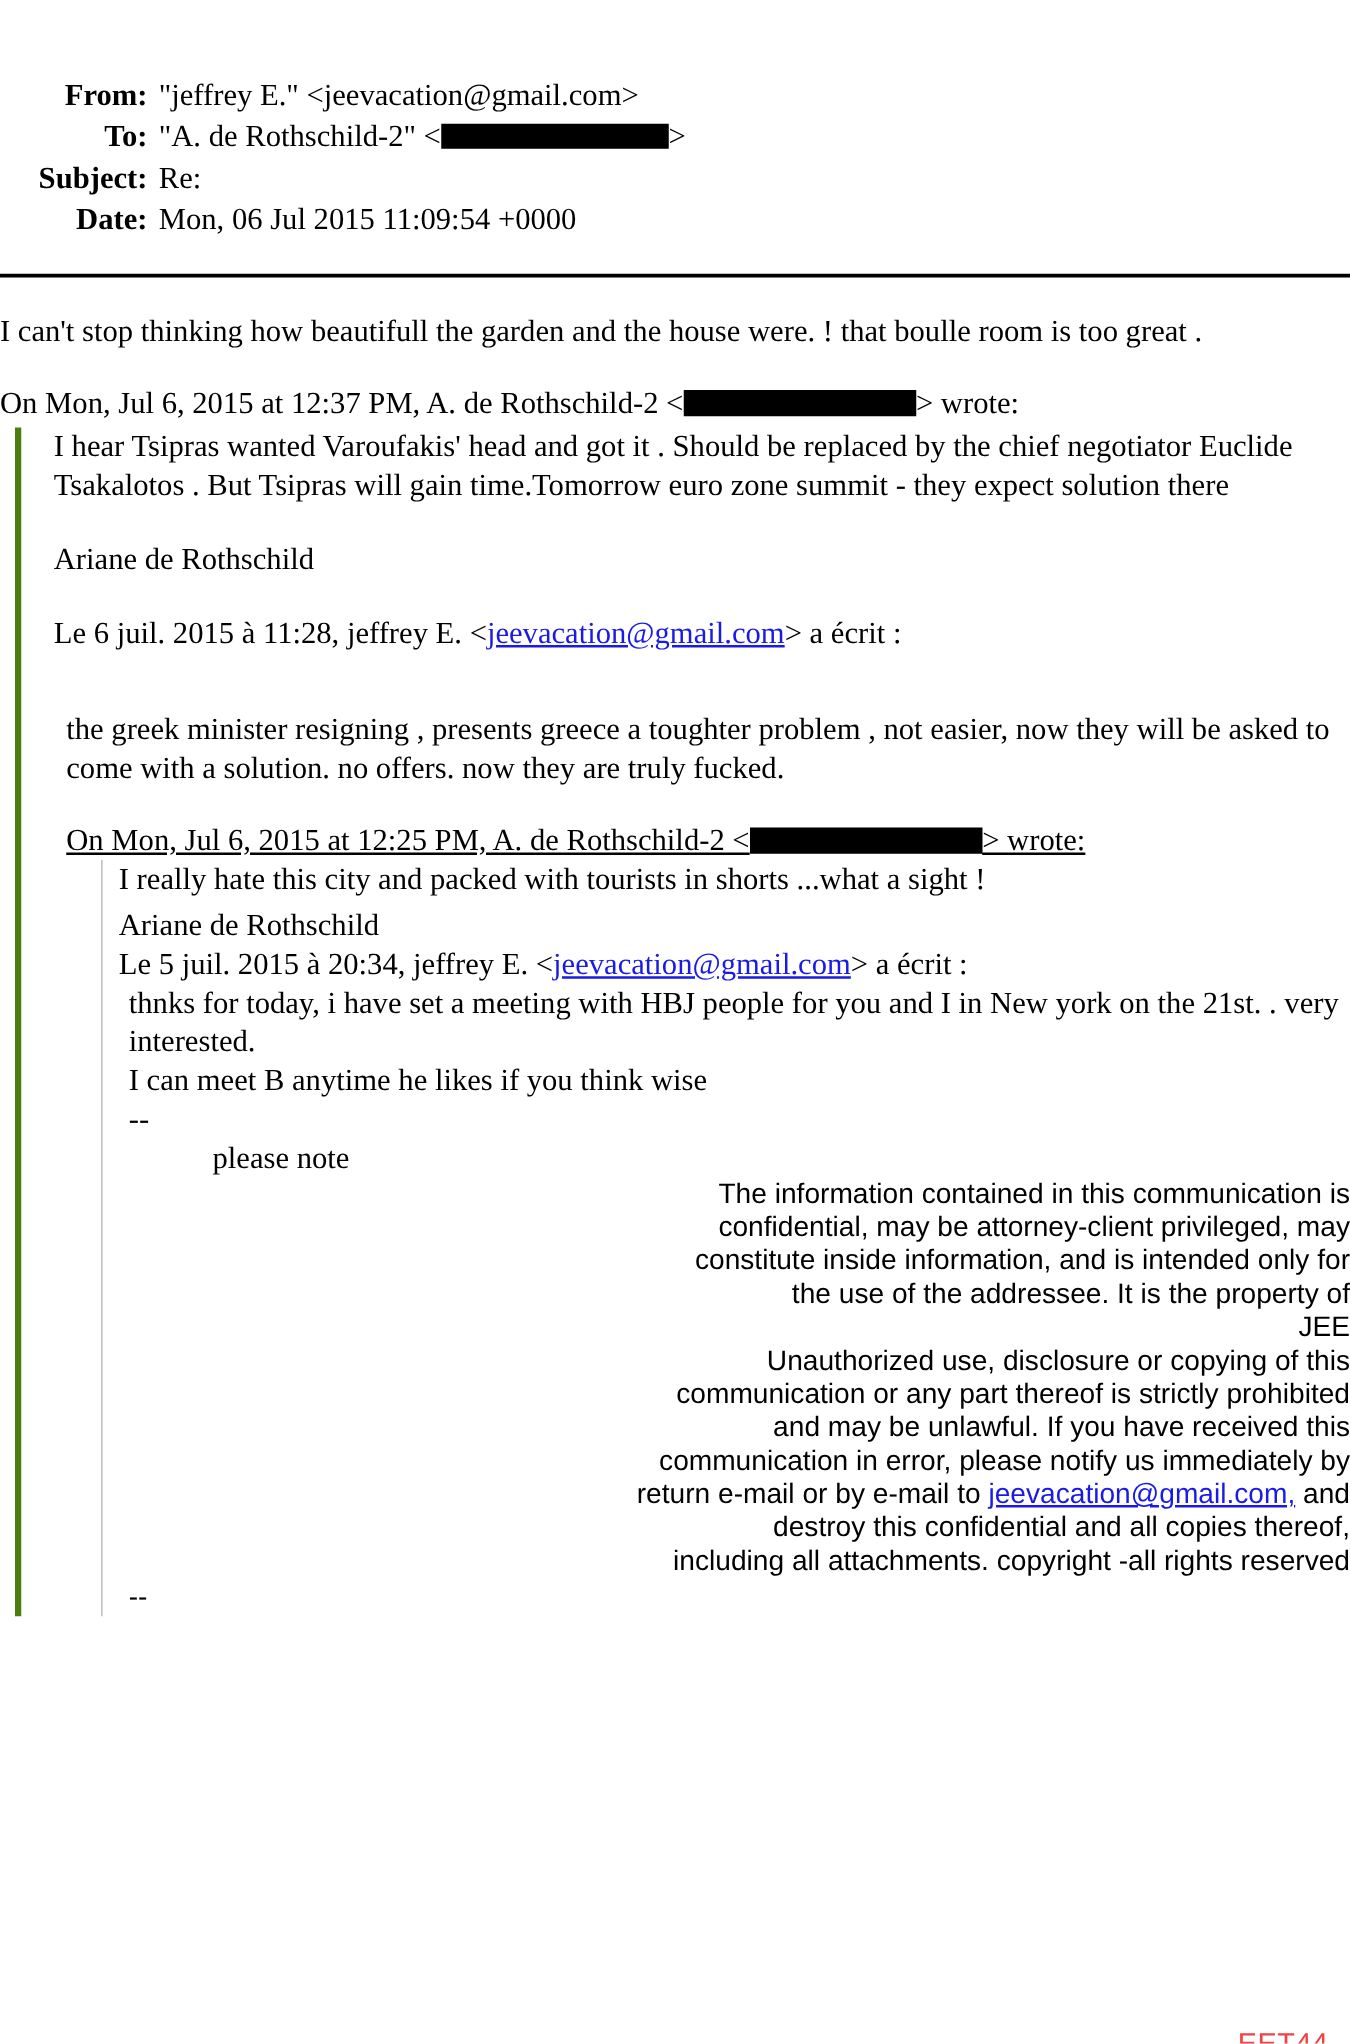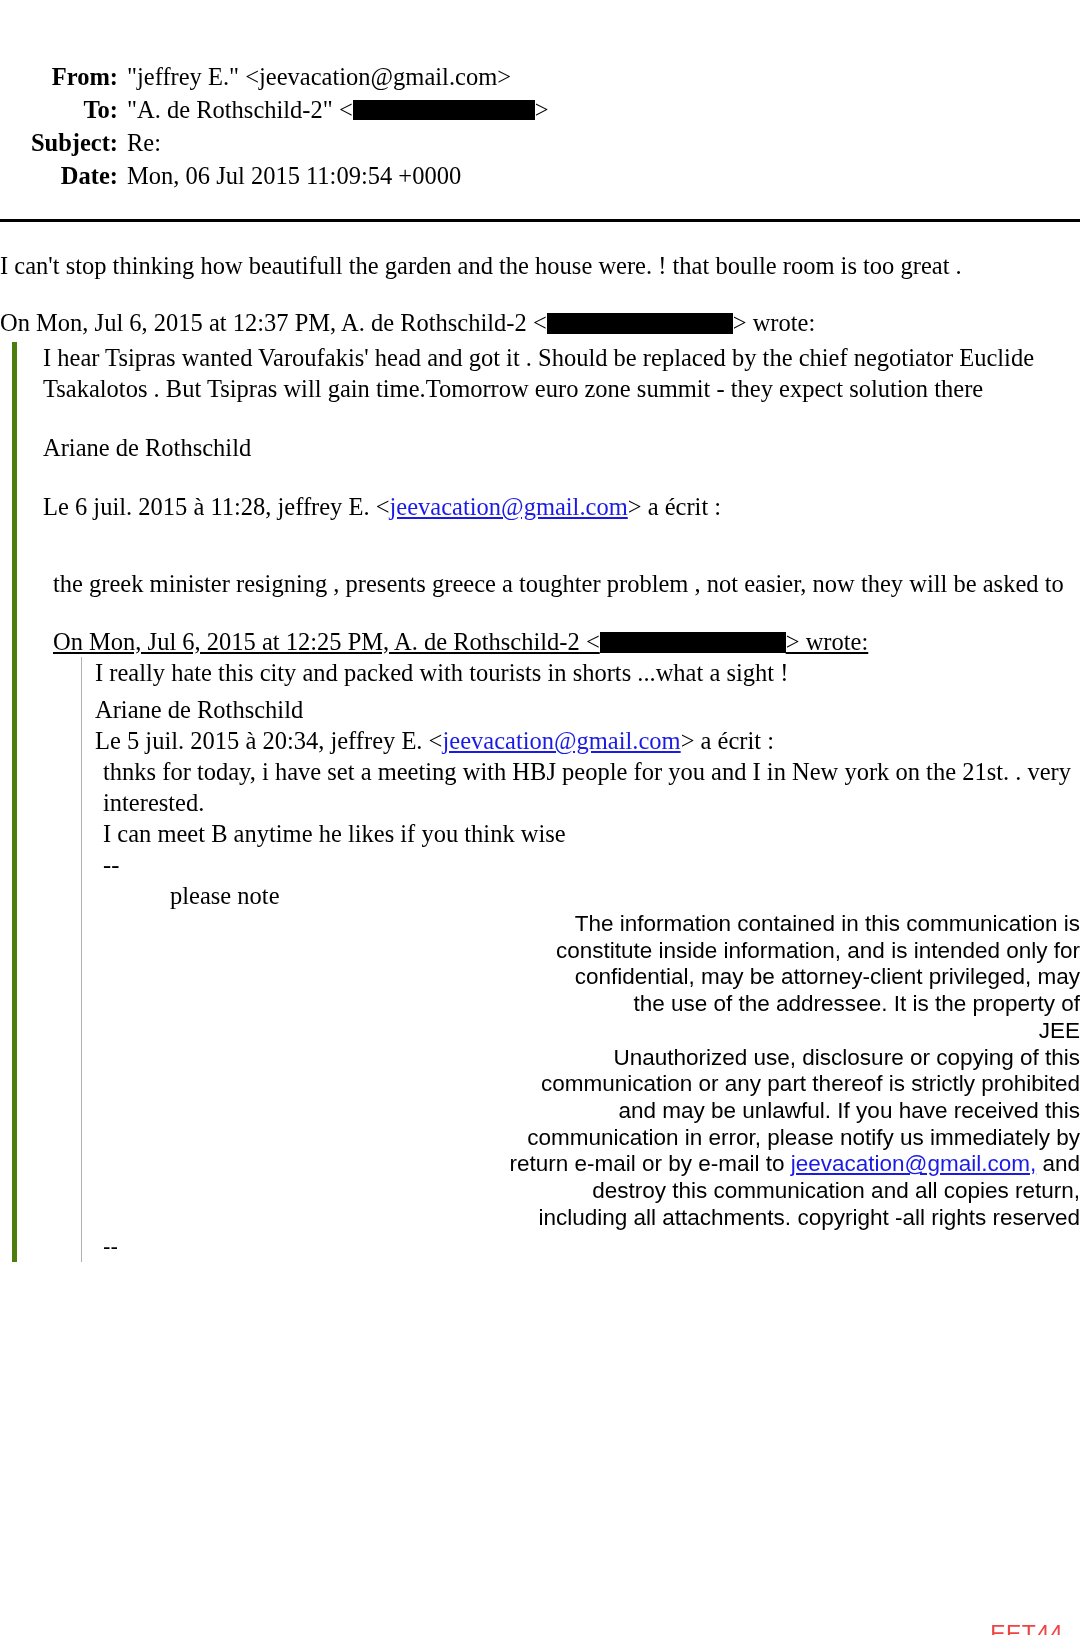--- a/index.html
+++ b/index.html
@@ -184,20 +184,21 @@
     <div class="q-txt">I hear Tsipras wanted Varoufakis' head and got it . Should be replaced by the chief negotiator Euclide</div>
     <div>Tsakalotos . But Tsipras will gain time.Tomorrow euro zone summit - they expect solution there</div>
 
     <div class="sig-name">Ariane de Rothschild</div>
 
     <div class="frline">
       <span>Le 6 juil. 2015 à 11:28, jeffrey E. &lt;</span><a class="mail" href="#">jeevacation@gmail.com</a><span>&gt; a écrit :</span>
     </div>
 
     <div class="q2-pre">the greek minister resigning , presents greece  a toughter problem , not easier,   now they will be asked to</div>
+    <div class="q2-pre" style="margin-top:0">come with a solution.  no offers.   now they are truly fucked.</div>
 
     <div class="attrib2">
       <span>On Mon, Jul 6, 2015 at 12:25 PM, A. de Rothschild-2 &lt;</span><span class="redact redact-q2"></span><span>&gt; wrote:</span>
     </div>
 
     <div class="quote2">
       <div class="q2-line1">I really hate this city and packed with tourists in shorts ...what a sight !</div>
 
       <div class="sig-name2">Ariane de Rothschild</div>
 
@@ -208,30 +209,30 @@
       <div class="q3-pre">thnks for today,   i have set a meeting with HBJ people for you and I in New york on the 21st.   .  very</div>
       <div class="q3-pre" style="margin-top:0">interested.</div>
 
       <div class="q3-mid">I can meet B anytime he likes if you think wise</div>
 
       <div class="dashes">--</div>
       <div class="pleasenote">please note</div>
 
       <div class="legal">
         <div>The information contained in this communication is</div>
+        <div>confidential, may be attorney-client privileged, may</div>
         <div>constitute inside information, and is intended only for</div>
-        <div>confidential, may be attorney-client privileged, may</div>
         <div>the use of the addressee. It is the property of</div>
         <div>JEE</div>
         <div>Unauthorized use, disclosure or copying of this</div>
         <div>communication or any part thereof is strictly prohibited</div>
         <div>and may be unlawful. If you have received this</div>
         <div>communication in error, please notify us immediately by</div>
         <div><span>return e-mail or by e-mail to </span><a class="mail" href="#">jeevacation@gmail.com,</a><span> and</span></div>
-        <div>destroy this communication and all copies return,</div>
+        <div>destroy this confidential and all copies thereof,</div>
         <div>including all attachments. copyright -all rights reserved</div>
       </div>
 
       <div class="tail-dashes">--</div>
     </div>
   </div>
 
 </div>
 
 <div class="footer-code">EET44</div>

